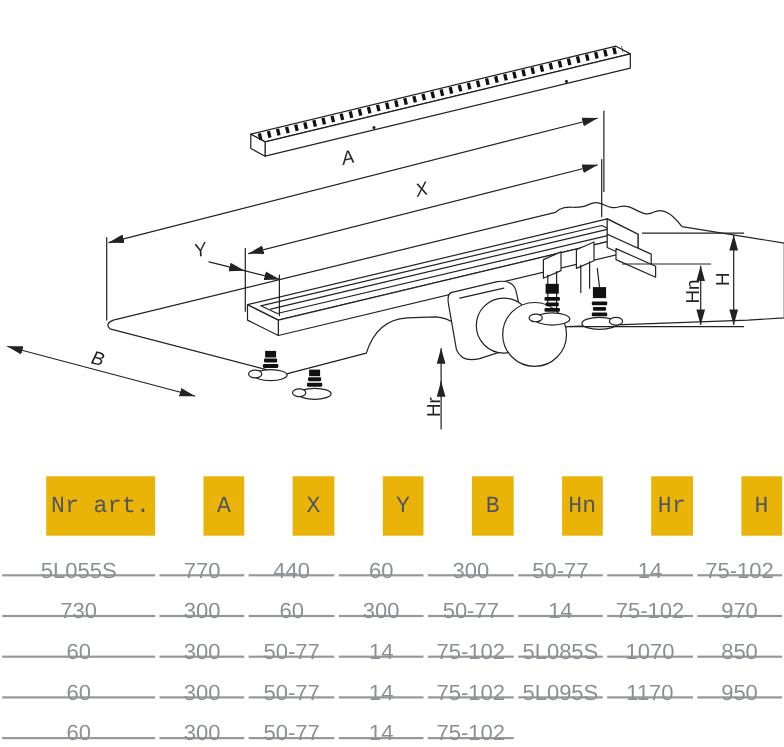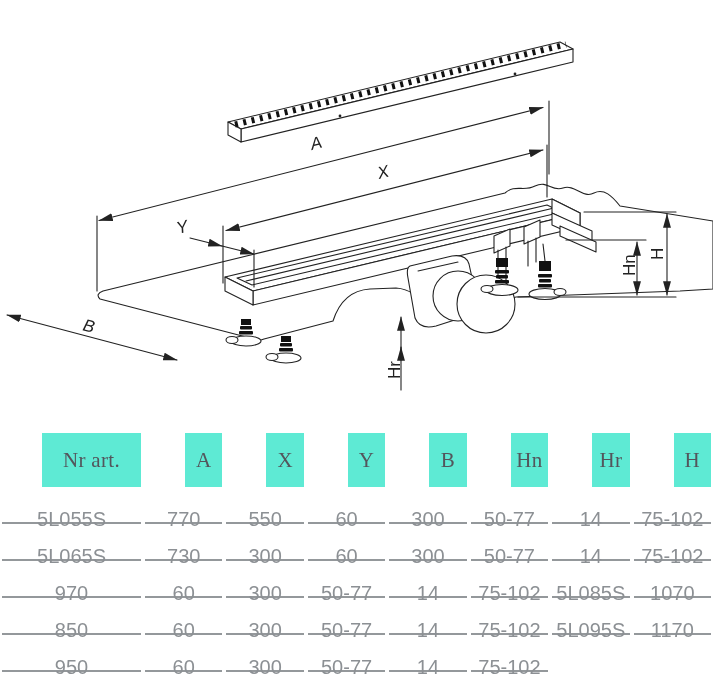--- a/index.html
+++ b/index.html
@@ -1,21 +1,21 @@
 <!DOCTYPE html>
 <html><head>
 <meta charset="utf-8">
 <style>
   html,body{margin:0;padding:0;background:#fff;}
   body{width:713px;height:679px;overflow:hidden;font-family:"Liberation Sans",sans-serif;}
   .stage{width:713px;height:679px;background:#fff;}
   svg.diagram{display:block;width:713px;height:428px;}
   svg.diagram *{vector-effect:none;}
   .spec-table{margin:5px 2px 0 2px;display:grid;grid-template-columns:139px repeat(7,1fr);column-gap:4px;grid-template-rows:54px repeat(5,37px);}
-  .th{background:#5eead4;color:#53565C;font-family:Liberation Serif, serif;font-size:21px;display:flex;align-items:center;justify-content:center;letter-spacing:.3px;margin-left:40px;}
+  .th{background:#eab308;color:#53565C;font-family:Liberation Mono, monospace;font-size:21px;display:flex;align-items:center;justify-content:center;letter-spacing:.3px;margin-left:40px;}
   .td{color:#8C9094;font-family:"Liberation Sans",sans-serif;font-weight:300;font-size:20px;display:flex;align-items:center;justify-content:center;border-bottom:2px solid #94989B;margin-top:30px;}
   text.dim{font-family:"Liberation Sans",sans-serif;font-size:17px;fill:#222;}
   text.dim.it{font-style:italic;}
 </style>
 </head>
 <body>
 
 <div class="stage">
 
   <svg class="diagram" viewBox="0 0 713 428" fill="none" stroke="#222" stroke-width="1.1" stroke-linejoin="round" stroke-linecap="round">
@@ -154,28 +154,27 @@
     <div class="th">A</div>
     <div class="th">X</div>
     <div class="th">Y</div>
     <div class="th">B</div>
     <div class="th">Hn</div>
     <div class="th">Hr</div>
     <div class="th">H</div>
 
     <div class="td">5L055S</div>
     <div class="td">770</div>
-    <div class="td">550</div>
-    <div class="td">60</div>
-    <div class="td">300</div>
-    <div class="td">50-77</div>
-    <div class="td">14</div>
-    <div class="td">75-102</div>
-
-    <div class="td">5L065S</div>
+    <div class="td">440</div>
+    <div class="td">60</div>
+    <div class="td">300</div>
+    <div class="td">50-77</div>
+    <div class="td">14</div>
+    <div class="td">75-102</div>
+
     <div class="td">730</div>
     <div class="td">300</div>
     <div class="td">60</div>
     <div class="td">300</div>
     <div class="td">50-77</div>
     <div class="td">14</div>
     <div class="td">75-102</div>
 
     <div class="td">970</div>
     <div class="td">60</div>

